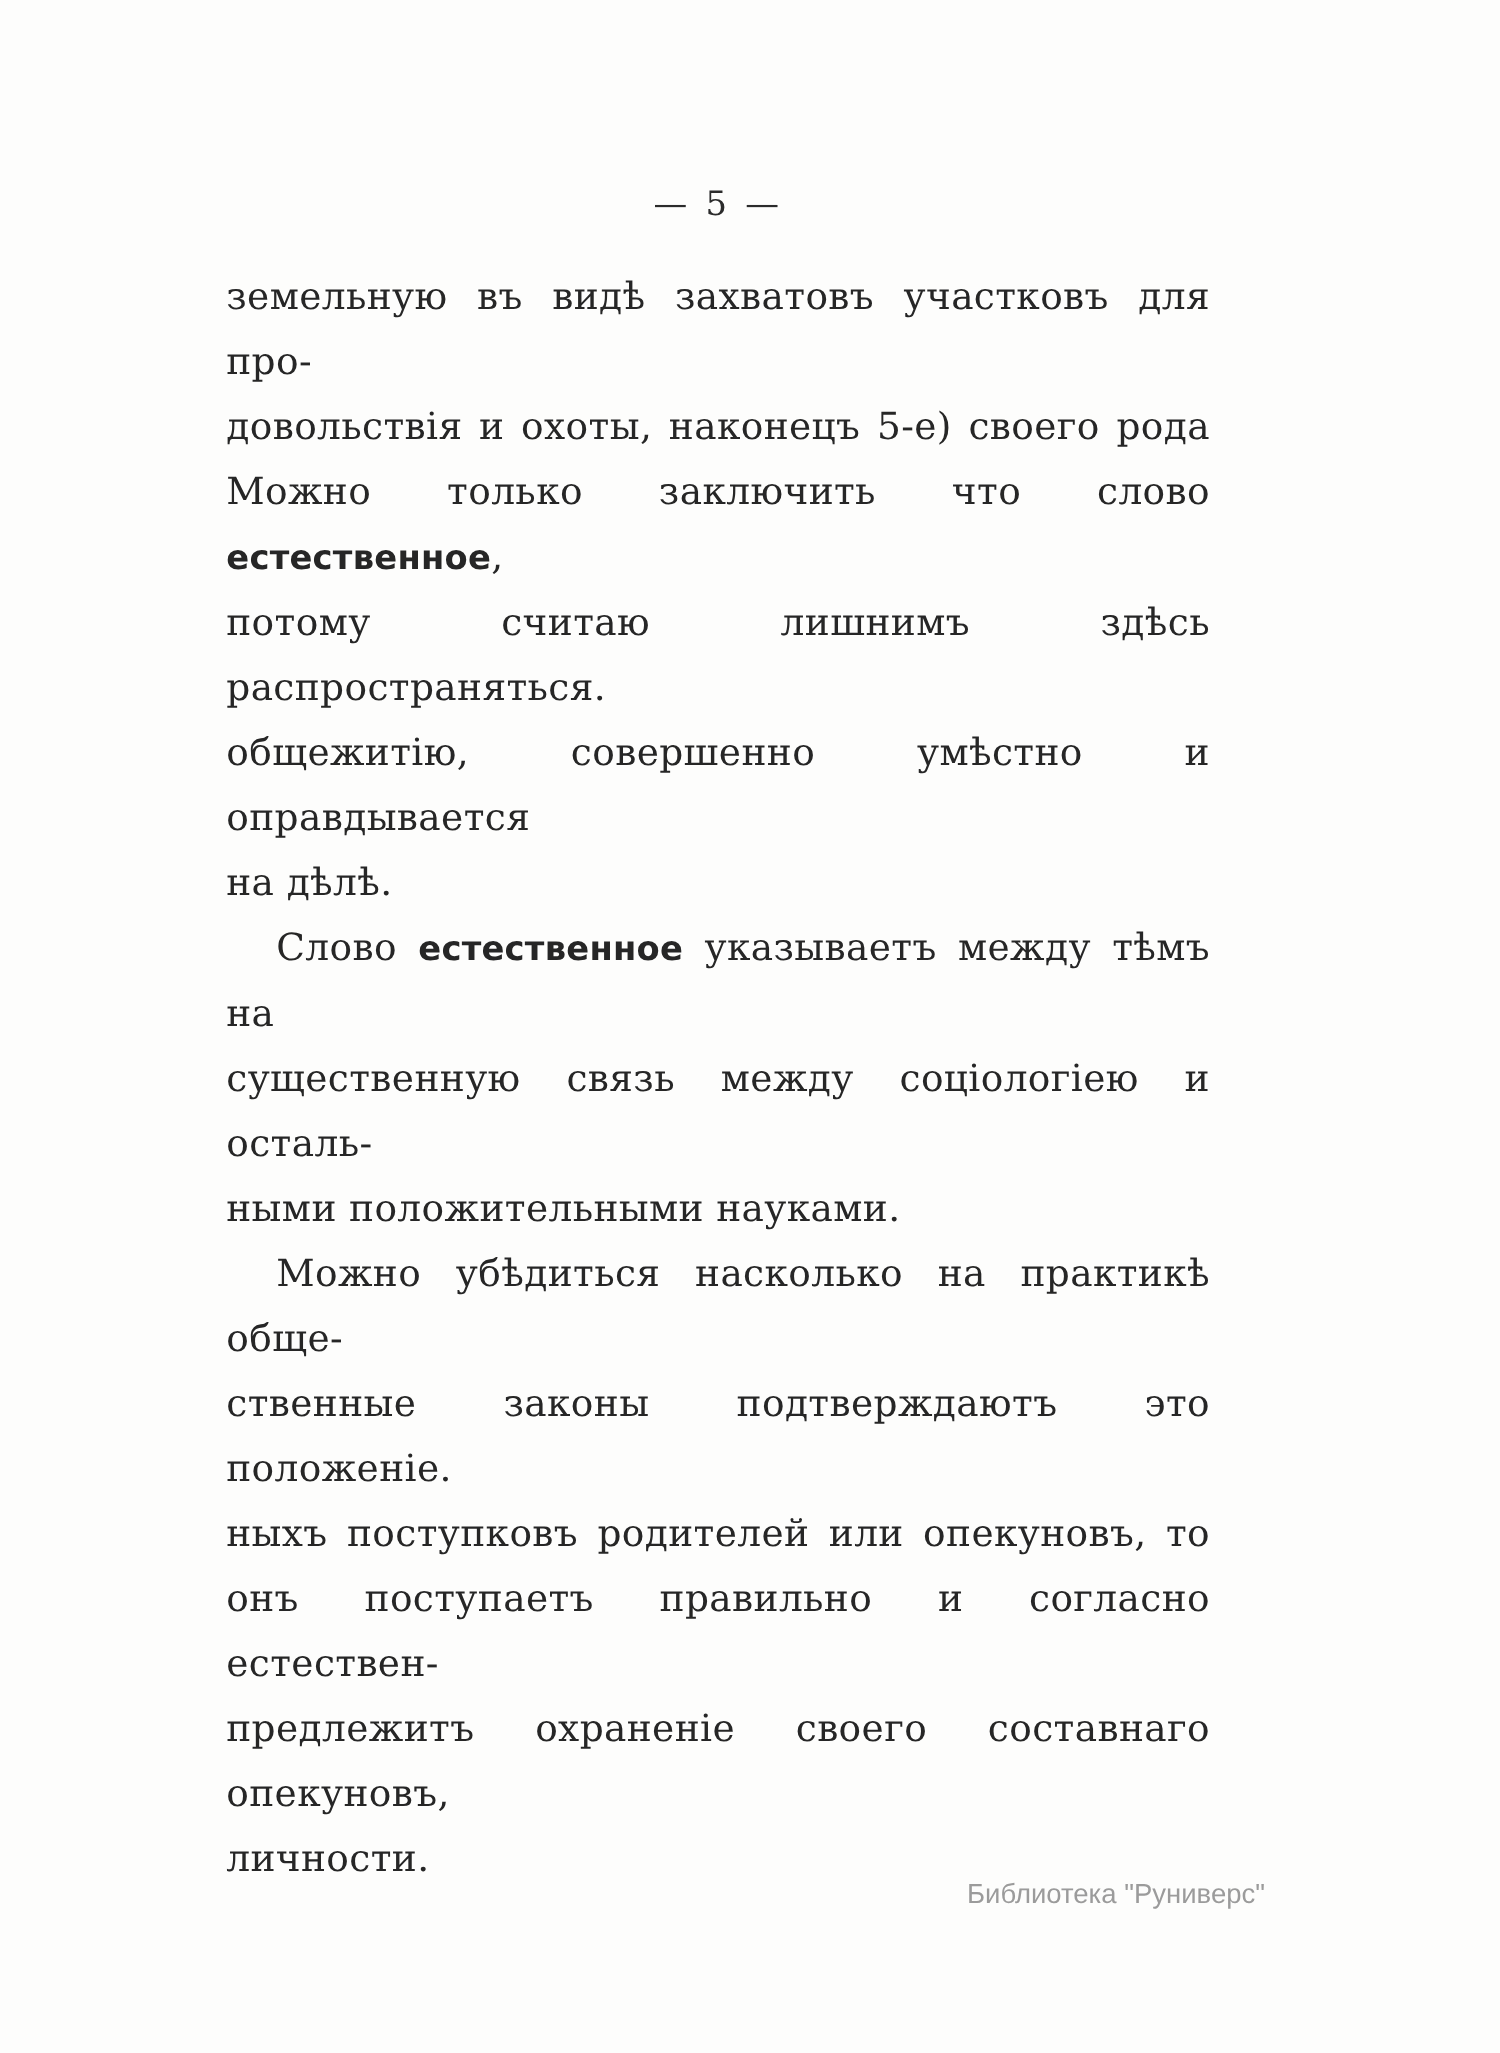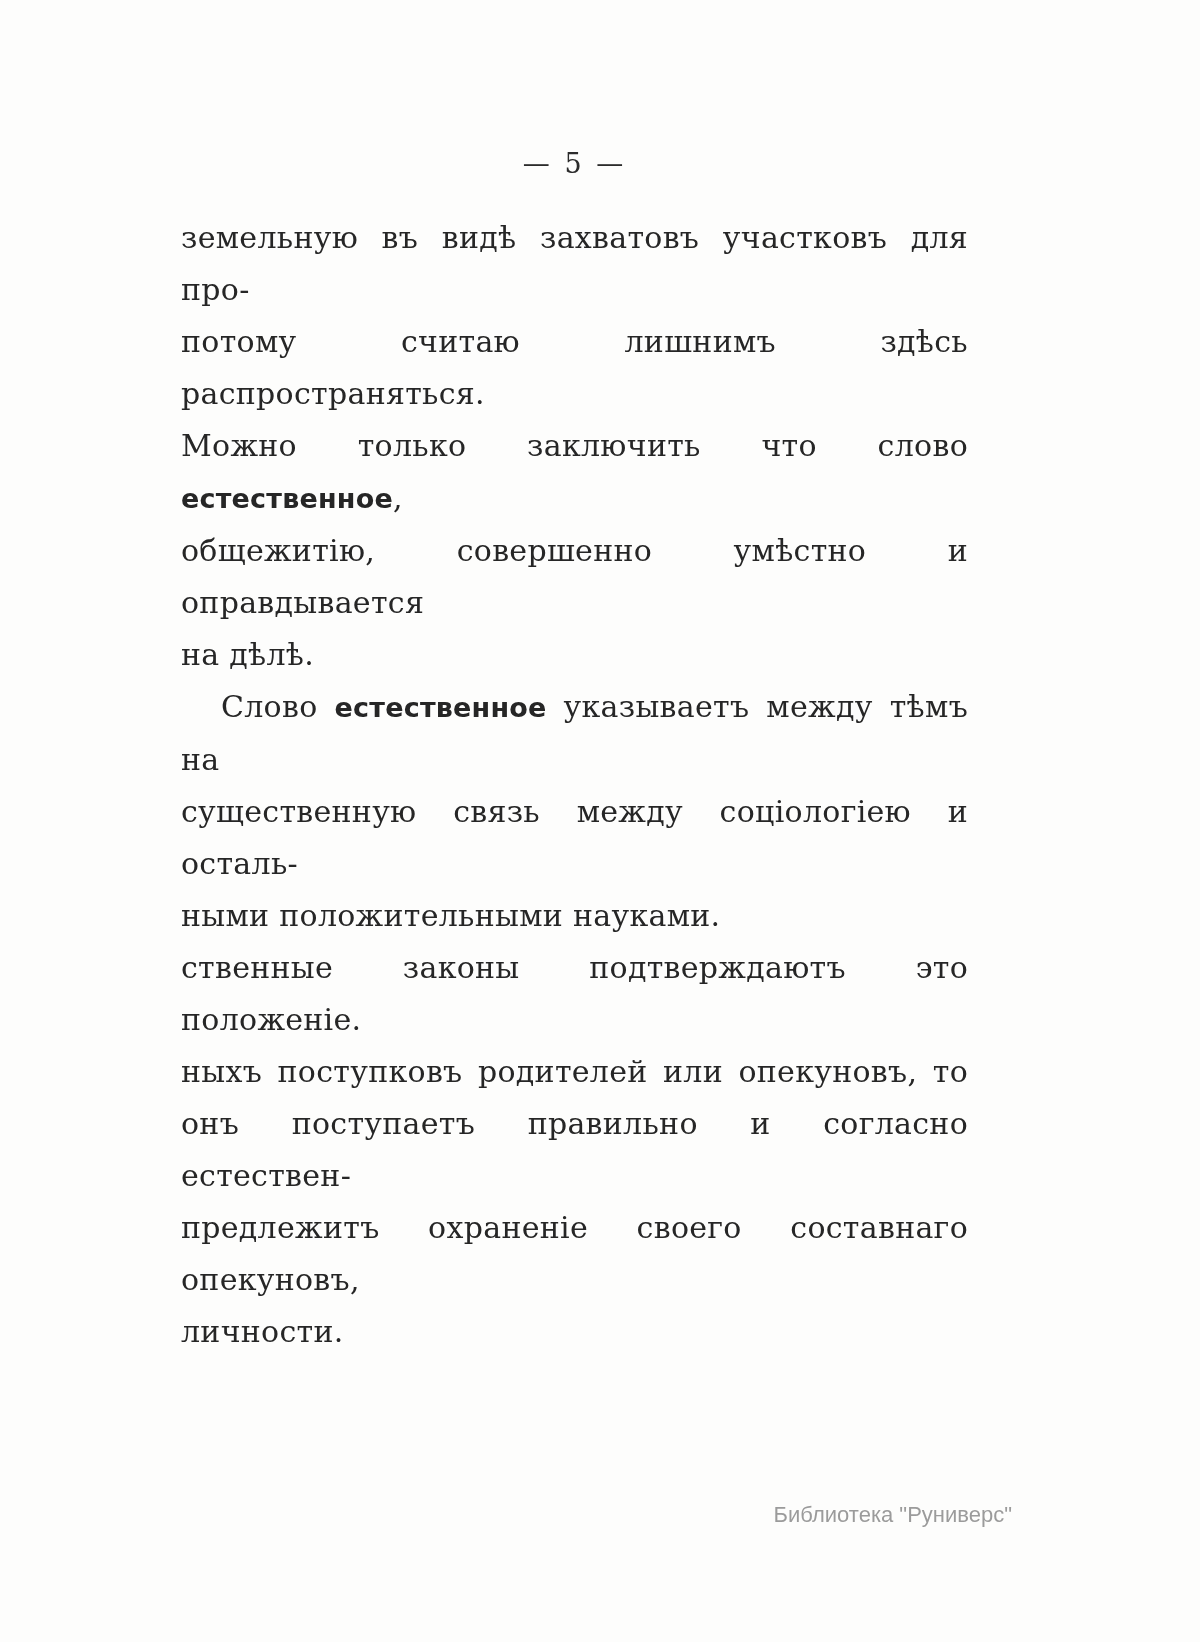--- a/index.html
+++ b/index.html
@@ -61,33 +61,35 @@
 <body>
 
 <div class="page">
 
   <div class="page-number">— 5 —</div>
 
   <div class="text-block">
 
     <div class="para">
       <div class="line">земельную въ видѣ захватовъ участковъ для про-</div>
+      <div class="line">довольствія и охоты, наконецъ 5-е) своего рода</div>
+      <div class="line"><span>Можно только заключить что слово</span> <span class="bold-term">естественное</span><span>,</span></div>
       <div class="line">потому считаю лишнимъ здѣсь распространяться.</div>
-      <div class="line"><span>Можно только заключить что слово</span> <span class="bold-term">естественное</span><span>,</span></div>
       <div class="line">общежитію, совершенно умѣстно и оправдывается</div>
       <div class="line last">на дѣлѣ.</div>
     </div>
 
     <div class="para">
       <div class="line indent"><span>Слово</span> <span class="bold-term">естественное</span> <span>указываетъ между тѣмъ на</span></div>
       <div class="line">существенную связь между соціологіею и осталь-</div>
       <div class="line last">ными положительными науками.</div>
     </div>
 
     <div class="para">
+      <div class="line indent">Можно убѣдиться насколько на практикѣ обще-</div>
       <div class="line last">ственные законы подтверждаютъ это положеніе.</div>
     </div>
 
     <div class="para">
       <div class="line">ныхъ поступковъ родителей или опекуновъ, то</div>
       <div class="line">онъ поступаетъ правильно и согласно естествен-</div>
       <div class="line">предлежитъ охраненіе своего составнаго опекуновъ,</div>
       <div class="line last">личности.</div>
     </div>
 

